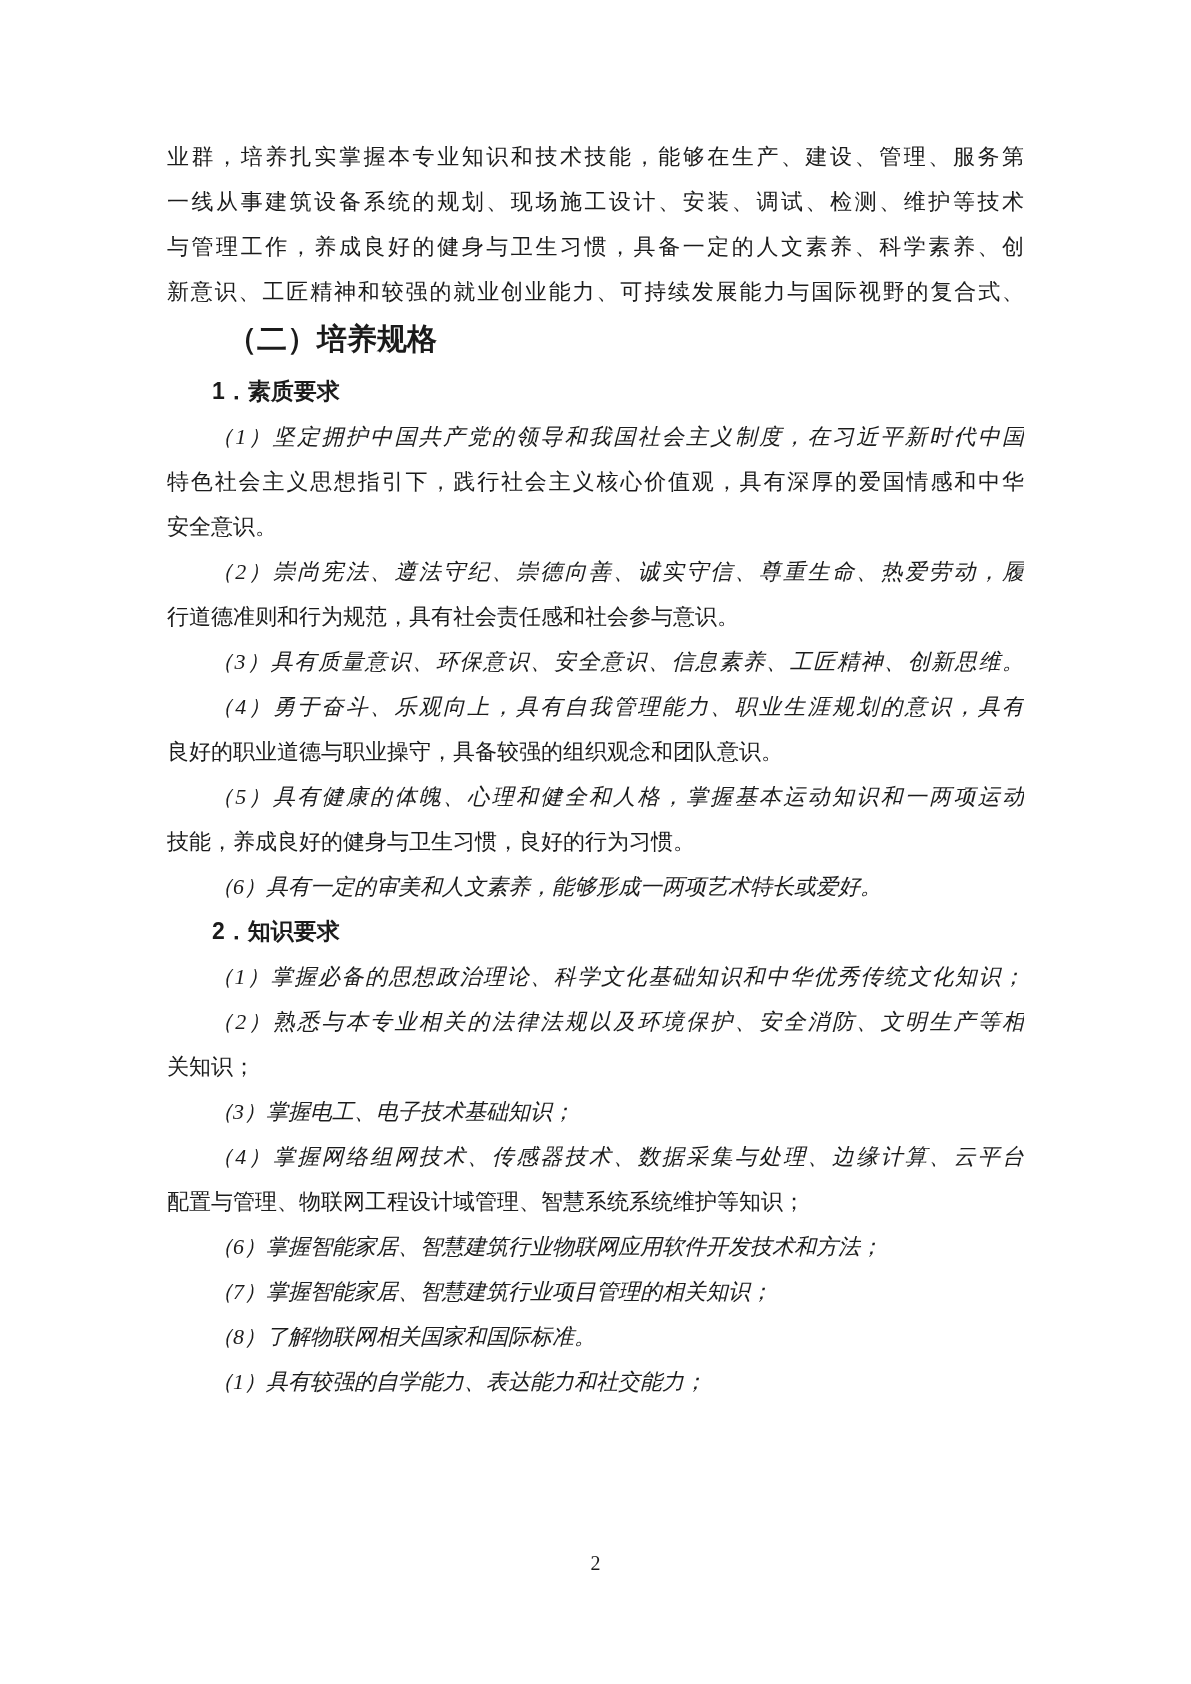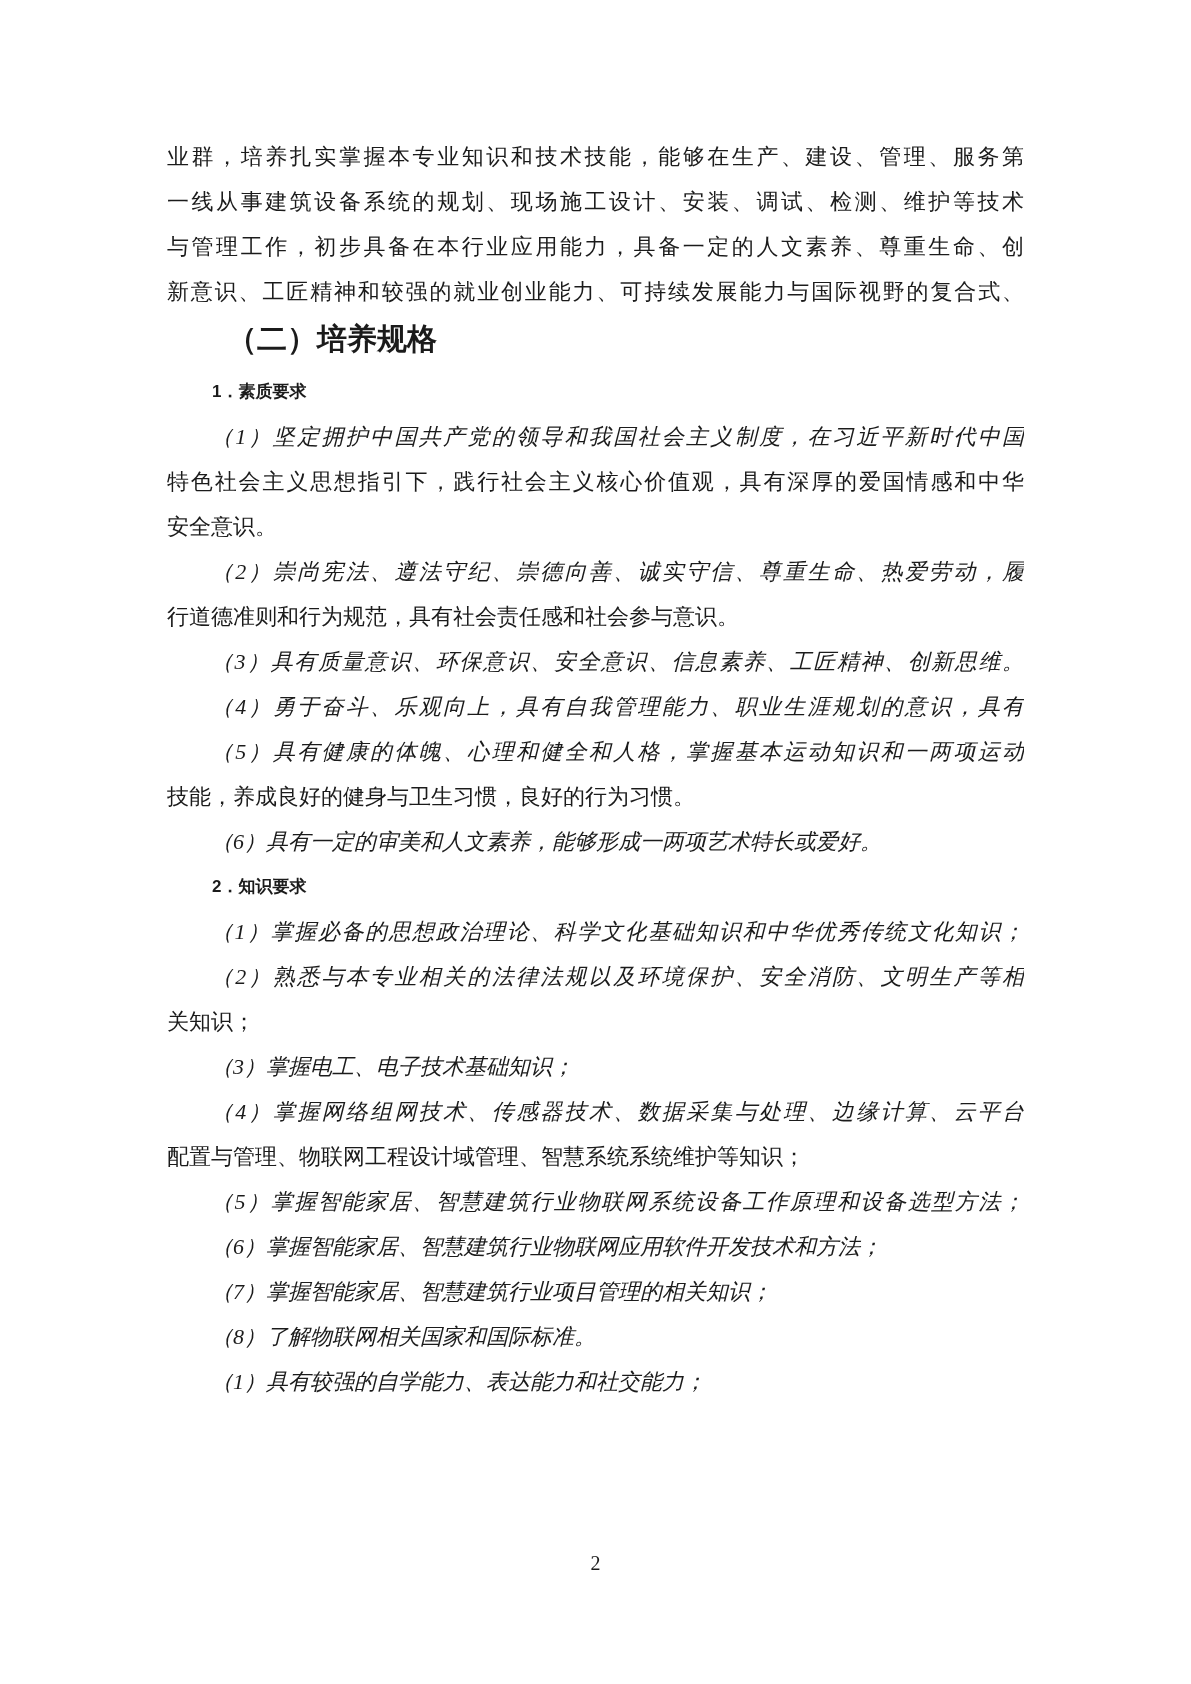--- a/index.html
+++ b/index.html
@@ -43,21 +43,21 @@
     font-size: 30px;
     line-height: 55px;
     height: 55px;
     text-indent: 60px;
     text-align: left;
     text-align-last: left;
   }
   .line.h2 {
     font-family: "Liberation Sans", "DejaVu Sans", sans-serif;
     font-weight: 700;
-    font-size: 17px;
+    font-size: 23px;
     text-indent: 45px;
     text-align: left;
     text-align-last: left;
   }
   .footer {
     position: absolute;
     left: 0;
     top: 1548px;
     width: 1191px;
     text-align: center;
@@ -66,41 +66,41 @@
     color: #1b1b1b;
   }
 </style>
 </head>
 <body>
 
 <div class="page">
   <main class="content">
       <div class="line body fill">业群，培养扎实掌握本专业知识和技术技能，能够在生产、建设、管理、服务第</div>
       <div class="line body fill">一线从事建筑设备系统的规划、现场施工设计、安装、调试、检测、维护等技术</div>
-      <div class="line body fill">与管理工作，初步具备在本行业应用能力，具备一定的人文素养、尊重生命、创</div>
+      <div class="line body fill">与管理工作，养成良好的健身与卫生习惯，具备一定的人文素养、科学素养、创</div>
       <div class="line body fill">新意识、工匠精神和较强的就业创业能力、可持续发展能力与国际视野的复合式、</div>
       <div class="line h1">（二）培养规格</div>
       <div class="line h2">1．素质要求</div>
       <div class="line body indent fill">（1）坚定拥护中国共产党的领导和我国社会主义制度，在习近平新时代中国</div>
       <div class="line body fill">特色社会主义思想指引下，践行社会主义核心价值观，具有深厚的爱国情感和中华</div>
       <div class="line body">安全意识。</div>
       <div class="line body indent fill">（2）崇尚宪法、遵法守纪、崇德向善、诚实守信、尊重生命、热爱劳动，履</div>
       <div class="line body">行道德准则和行为规范，具有社会责任感和社会参与意识。</div>
       <div class="line body indent fill">（3）具有质量意识、环保意识、安全意识、信息素养、工匠精神、创新思维。</div>
       <div class="line body indent fill">（4）勇于奋斗、乐观向上，具有自我管理能力、职业生涯规划的意识，具有</div>
+      <div class="line body">良好的职业道德与职业操守，具备较强的组织观念和团队意识。</div>
       <div class="line body indent fill">（5）具有健康的体魄、心理和健全和人格，掌握基本运动知识和一两项运动</div>
       <div class="line body">技能，养成良好的健身与卫生习惯，良好的行为习惯。</div>
       <div class="line body indent">（6）具有一定的审美和人文素养，能够形成一两项艺术特长或爱好。</div>
       <div class="line h2">2．知识要求</div>
       <div class="line body indent fill">（1）掌握必备的思想政治理论、科学文化基础知识和中华优秀传统文化知识；</div>
       <div class="line body indent fill">（2）熟悉与本专业相关的法律法规以及环境保护、安全消防、文明生产等相</div>
       <div class="line body">关知识；</div>
       <div class="line body indent">（3）掌握电工、电子技术基础知识；</div>
       <div class="line body indent fill">（4）掌握网络组网技术、传感器技术、数据采集与处理、边缘计算、云平台</div>
       <div class="line body">配置与管理、物联网工程设计域管理、智慧系统系统维护等知识；</div>
-      <div class="line body indent fill">（5）掌握智能家居、智慧建筑行业物联网系统设备工作原理和设备选型方法；</div>
       <div class="line body indent">（6）掌握智能家居、智慧建筑行业物联网应用软件开发技术和方法；</div>
       <div class="line body indent">（7）掌握智能家居、智慧建筑行业项目管理的相关知识；</div>
       <div class="line body indent">（8）了解物联网相关国家和国际标准。</div>
       <div class="line body indent">（1）具有较强的自学能力、表达能力和社交能力；</div>
     </main>
   <div class="footer">2</div>
 </div>
 
 </body></html>

